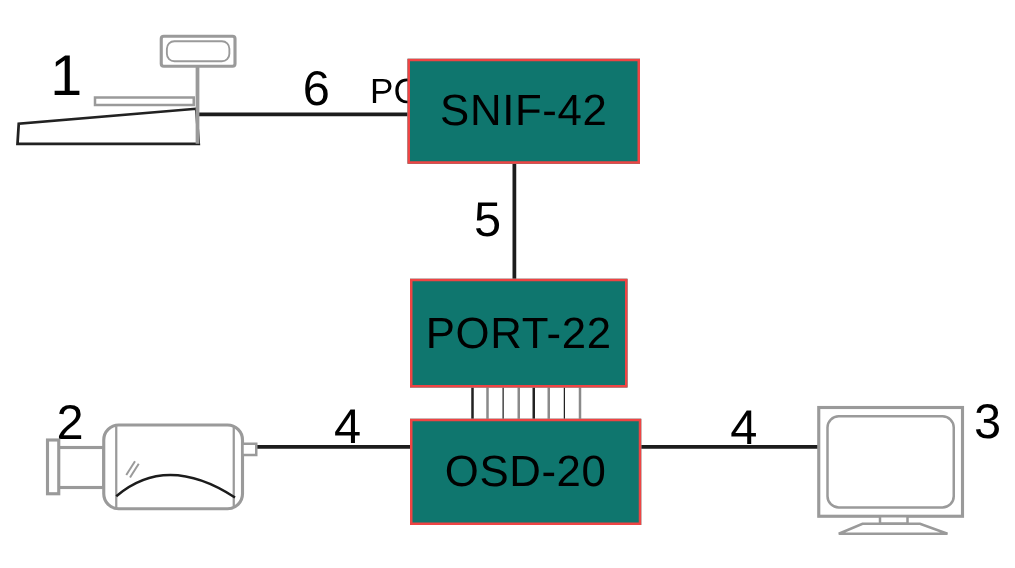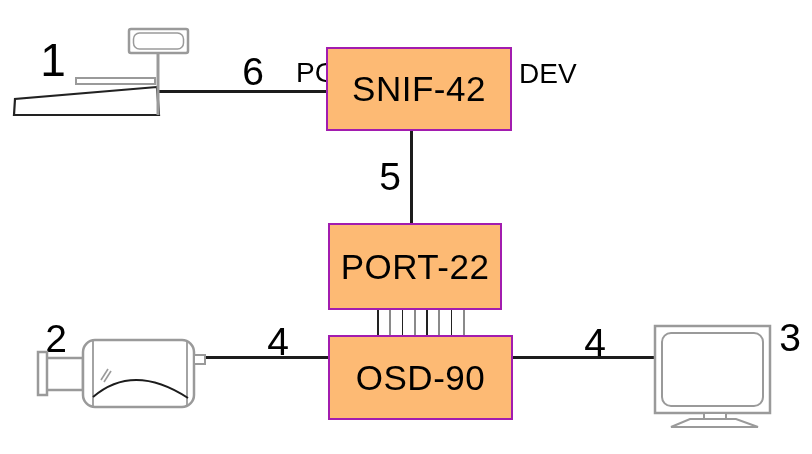--- a/index.html
+++ b/index.html
@@ -2,21 +2,21 @@
 <html><head>
 <meta charset="utf-8">
 <style>
   html,body{margin:0;padding:0;background:#fff;}
   .canvas{
     position:relative;width:812px;height:454px;background:#ffffff;
     font-family:"Liberation Sans",sans-serif;color:#000;overflow:hidden;
   }
   
   .box{
-    position:absolute;box-sizing:border-box;border:2px solid #a21caf;background:#fdba74;
+    position:absolute;box-sizing:border-box;border:2px solid #ef4444;background:#0f766e;
     display:flex;align-items:center;justify-content:center;
     font-size:35px;letter-spacing:0.5px;color:#000;z-index:3;
   }
   #box-snif{left:326px;top:47px;width:186px;height:84px;}
   #box-port{left:328px;top:223px;width:174px;height:87px;}
   #box-osd {left:328px;top:335px;width:185px;height:85px;}
   
   .hline,.vline{position:absolute;background:#1c1c1c;z-index:2;}
   #line-6 {left:159px;top:90px;width:167px;height:3px;}
   #line-5 {left:410px;top:131px;width:3px;height:92px;}
@@ -49,21 +49,21 @@
 
 <div class="canvas">
 
   <div class="box" id="box-snif">
     <span>SNIF-42</span>
   </div>
   <div class="box" id="box-port">
     <span>PORT-22</span>
   </div>
   <div class="box" id="box-osd">
-    <span>OSD-90</span>
+    <span>OSD-20</span>
   </div>
 
   <div class="hline" id="line-6"></div>
   <div class="vline" id="line-5"></div>
   <div class="hline" id="line-4a"></div>
   <div class="hline" id="line-4b"></div>
 
   <div class="ribbon">
     <div class="wire"></div>
     <div class="wire"></div>
@@ -77,21 +77,20 @@
 
   <div class="num" id="num-1">1</div>
   <div class="num" id="num-2">2</div>
   <div class="num" id="num-3">3</div>
   <div class="num" id="num-4a">4</div>
   <div class="num" id="num-4b">4</div>
   <div class="num" id="num-5">5</div>
   <div class="num" id="num-6">6</div>
 
   <div class="io" id="lbl-pc">PC</div>
-  <div class="io" id="lbl-dev">DEV</div>
 
   <svg class="dev" id="dev-register" width="185" height="95" viewBox="0 0 185 95">
     <path d="M147,62 L5,74 L4,90 L149,90 Z" fill="#ffffff" stroke="#222" stroke-width="2.2"></path>
     <rect x="66" y="53" width="79" height="6" fill="#ffffff" stroke="#9a9a9a" stroke-width="2"></rect>
     <line x1="148" y1="28" x2="148" y2="90" stroke="#9a9a9a" stroke-width="3"></line>
     <rect x="119" y="4" width="59" height="24" rx="2" fill="#ffffff" stroke="#9a9a9a" stroke-width="2.5"></rect>
     <rect x="123.5" y="8" width="50" height="16" rx="6" fill="#ffffff" stroke="#9a9a9a" stroke-width="1.5"></rect>
   </svg>
 
   <svg class="dev" id="dev-camera" width="180" height="95" viewBox="0 0 180 95">

